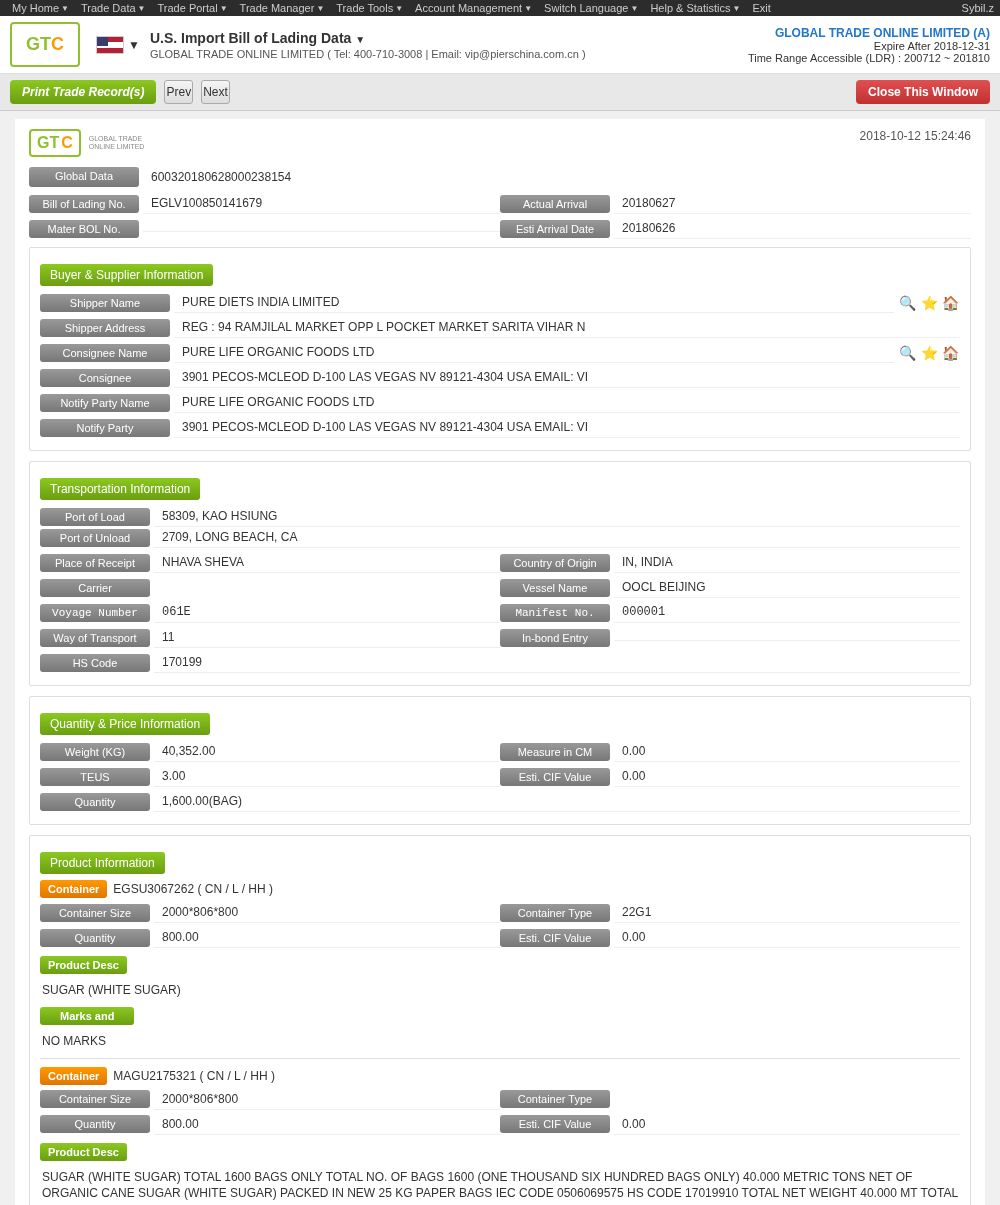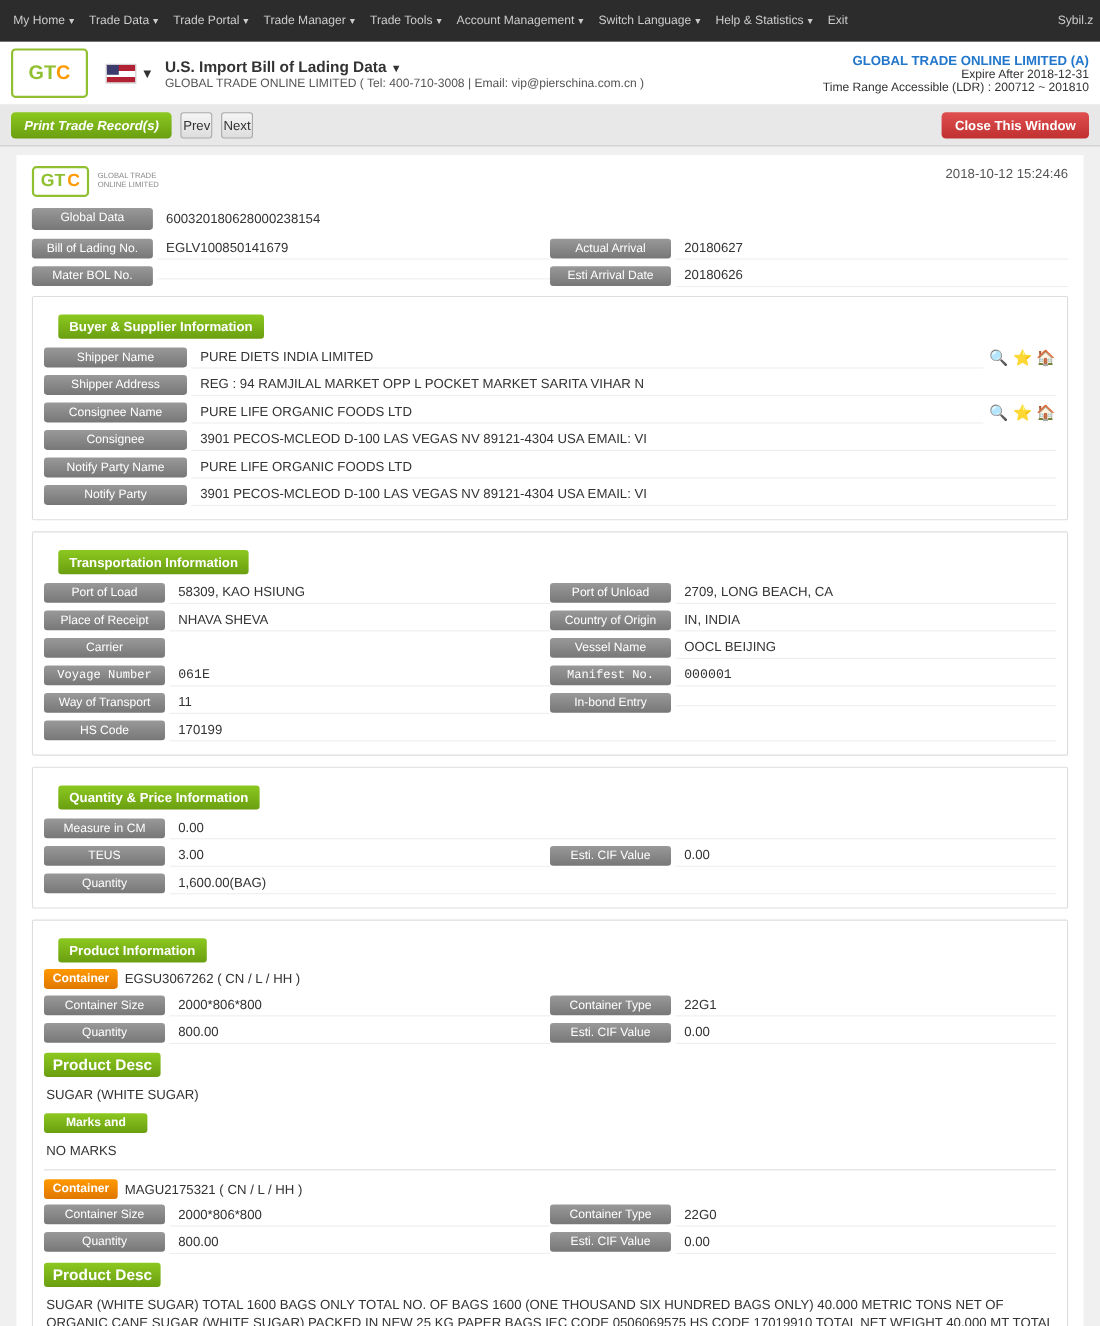--- a/index.html
+++ b/index.html
@@ -1,19 +1,19 @@
 <!DOCTYPE html>
 <html><head>
   <meta charset="utf-8">
   <style>
     * { margin: 0; padding: 0; box-sizing: border-box; }
     body { font-family: Arial, sans-serif; font-size: 12px; background: #f0f0f0; color: #333; width: 1000px; }
     
     
-    .top-nav { background: #2c2c2c; color: #ccc; display: flex; align-items: center; padding: 0 6px; height: 38px; font-size: 11px; }
+    .top-nav { background: #2c2c2c; color: #ccc; display: flex; align-items: center; padding: 0 6px; height: 16px; font-size: 11px; }
     .top-nav .nav-item { padding: 0 6px; cursor: pointer; display: flex; align-items: center; gap: 2px; }
     .top-nav .right { margin-left: auto; }
     .arrow-down { font-size: 8px; }
 
     
     .header-bar { background: #fff; border-bottom: 1px solid #ddd; display: flex; align-items: center; padding: 4px 10px; height: 58px; }
     .logo-area { display: flex; align-items: center; margin-right: 16px; }
     .logo-box { width: 70px; height: 45px; border: 2px solid #90c030; border-radius: 4px; display: flex; align-items: center; justify-content: center; font-size: 20px; font-weight: bold; color: #90c030; }
     .flag-area { display: flex; align-items: center; gap: 4px; margin-right: 10px; }
     .flag { width: 28px; height: 18px; background: linear-gradient(to bottom, #b22234 33%, #fff 33%, #fff 66%, #b22234 66%); border: 1px solid #ccc; position: relative; overflow: hidden; }
@@ -38,39 +38,39 @@
     .record-timestamp { font-size: 12px; color: #555; }
 
     
     .data-row { display: flex; align-items: center; margin-bottom: 4px; }
     .label-btn { background: linear-gradient(to bottom, #999, #777); color: #fff; padding: 3px 8px; border-radius: 3px; font-size: 11px; min-width: 110px; text-align: center; white-space: nowrap; }
     .label-btn-wide { min-width: 130px; }
     .value-field { flex: 1; padding: 3px 8px; font-size: 12px; color: #333; border-bottom: 1px solid #eee; margin-left: 4px; }
     .pair-item { display: flex; align-items: center; flex: 1; }
 
     
-    .section-header { background: linear-gradient(to bottom, #8cc820, #6a9e10); color: #fff; padding: 4px 10px; border-radius: 3px; font-size: 12px; font-weight: bold; display: inline-block; margin-bottom: 6px; margin-top: 8px; margin-left: 13px; }
+    .section-header { background: linear-gradient(to bottom, #8cc820, #6a9e10); color: #fff; padding: 4px 10px; border-radius: 3px; font-size: 12px; font-weight: normal; display: inline-block; margin-bottom: 6px; margin-top: 8px; }
     .section-box { border: 1px solid #ddd; padding: 8px 10px; margin-bottom: 10px; border-radius: 2px; }
 
     
     .global-data-row { display: flex; margin-bottom: 6px; }
     .global-label { background: linear-gradient(to bottom, #999, #777); color: #fff; padding: 3px 8px; border-radius: 3px; font-size: 11px; width: 110px; text-align: center; }
     .global-value { padding: 3px 8px; font-size: 12px; color: #333; margin-left: 4px; }
 
     
     .action-icons { display: flex; gap: 4px; margin-left: 6px; align-items: center; }
     .icon-search { color: #777; cursor: pointer; font-size: 14px; }
     .icon-star { color: #f0c040; cursor: pointer; font-size: 14px; }
     .icon-home { color: #e05050; cursor: pointer; font-size: 14px; }
 
     
     .container-label-orange { background: linear-gradient(to bottom, #ff9900, #e07700); color: #fff; padding: 3px 8px; border-radius: 3px; font-size: 11px; font-weight: bold; display: inline-block; }
 
     
-    .product-desc-header { background: linear-gradient(to bottom, #8cc820, #6a9e10); color: #fff; padding: 3px 8px; border-radius: 3px; font-size: 14px; font-weight: bold; display: inline-block; margin-bottom: 4px; margin-top: 4px; }
+    .product-desc-header { background: linear-gradient(to bottom, #8cc820, #6a9e10); color: #fff; padding: 3px 8px; border-radius: 3px; font-size: 11px; font-weight: bold; display: inline-block; margin-bottom: 4px; margin-top: 4px; }
     .marks-header { background: linear-gradient(to bottom, #8cc820, #6a9e10); color: #fff; padding: 3px 20px; border-radius: 3px; font-size: 11px; font-weight: bold; display: inline-block; margin-bottom: 4px; margin-top: 4px; }
     .product-text { font-size: 12px; color: #333; padding: 4px 2px; line-height: 1.4; }
 
     hr.section-divider { border: none; border-top: 1px solid #ddd; margin: 4px 0; }
 
     
     .two-col { display: flex; gap: 0; }
 
     .container-row { display: flex; align-items: center; margin-bottom: 4px; gap: 6px; }
   </style>
@@ -231,21 +231,21 @@
 
     <div class="data-row">
       <span class="label-btn label-btn-wide">Notify Party</span>
       <span class="value-field">3901 PECOS-MCLEOD D-100 LAS VEGAS NV 89121-4304 USA EMAIL: VI</span>
     </div>
   </div>
 
   <div class="section-box">
     <div class="section-header">Transportation Information</div>
 
-    <div class="two-col" style="margin-bottom:4px;">
+    <div class="two-col" style="margin-bottom:4px;flex-direction:column;">
       <div class="pair-item">
         <span class="label-btn">Port of Load</span>
         <span class="value-field">58309, KAO HSIUNG</span>
       </div>
       <div class="pair-item">
         <span class="label-btn">Port of Unload</span>
         <span class="value-field">2709, LONG BEACH, CA</span>
       </div>
     </div>
 
@@ -295,20 +295,24 @@
     <div class="data-row">
       <span class="label-btn">HS Code</span>
       <span class="value-field">170199</span>
     </div>
   </div>
 
   <div class="section-box">
     <div class="section-header">Quantity &amp; Price Information</div>
 
     <div class="two-col" style="margin-bottom:4px;">
+      <div class="pair-item">
+        <span class="label-btn">Weight (KG)</span>
+        <span class="value-field">40,352.00</span>
+      </div>
       <div class="pair-item">
         <span class="label-btn">Measure in CM</span>
         <span class="value-field">0.00</span>
       </div>
     </div>
 
     <div class="two-col" style="margin-bottom:4px;">
       <div class="pair-item">
         <span class="label-btn">TEUS</span>
         <span class="value-field">3.00</span>
@@ -374,21 +378,20 @@
       <span>MAGU2175321 ( CN / L / HH )</span>
     </div>
 
     <div class="two-col" style="margin-bottom:4px;">
       <div class="pair-item">
         <span class="label-btn">Container Size</span>
         <span class="value-field">2000*806*800</span>
       </div>
       <div class="pair-item">
         <span class="label-btn">Container Type</span>
-        <span class="value-field">22G0</span>
       </div>
     </div>
 
     <div class="two-col" style="margin-bottom:4px;">
       <div class="pair-item">
         <span class="label-btn">Quantity</span>
         <span class="value-field">800.00</span>
       </div>
       <div class="pair-item">
         <span class="label-btn">Esti. CIF Value</span>

